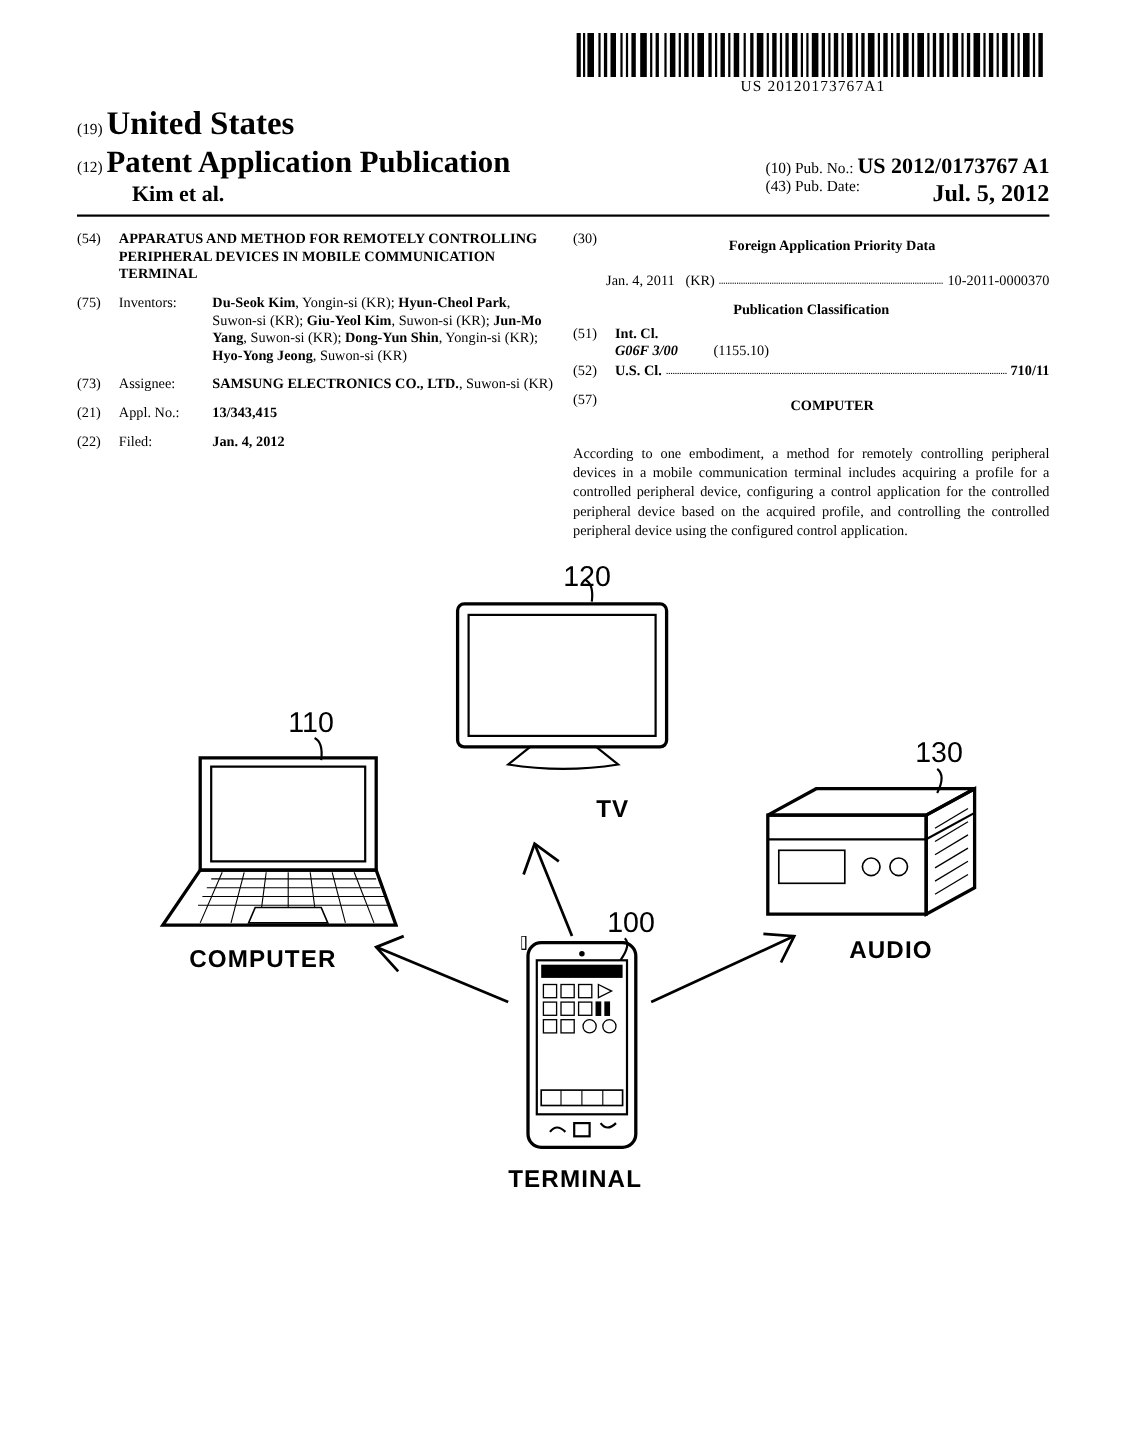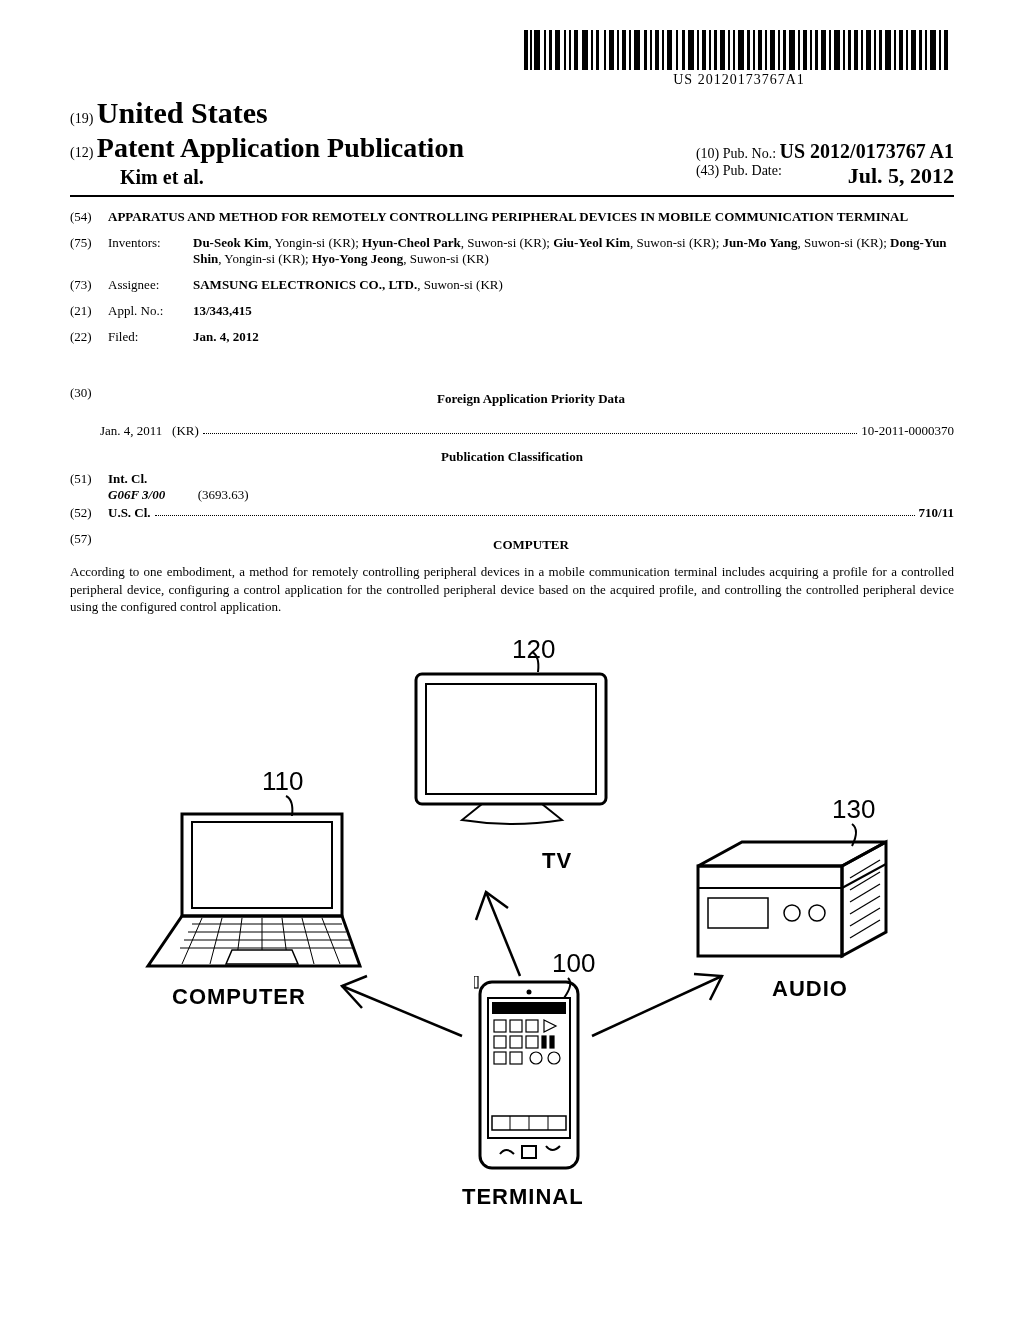--- a/index.html
+++ b/index.html
@@ -43,40 +43,39 @@
   .mh-line2 .big { font-size: 28px; font-weight: bold; }
   .mh-author { font-size: 20px; font-weight: bold; margin-top: 2px; margin-left: 50px;}
   .masthead-right { text-align: left; }
   .mh-pubno { font-size: 14px; }
   .mh-pubno .big { font-size: 20px; font-weight: bold; }
   .mh-pubdate { font-size: 14px; display:flex; justify-content:space-between;}
   .mh-pubdate .big { font-size: 22px; font-weight: bold; }
   hr.heavy { border: none; border-top: 2px solid #000; margin: 6px 0 12px 0;}
   .biblio {
     display: flex;
-    gap: 30px;
+    gap: 18px;
     font-size: 13px;
-    flex-direction: column;
   }
   .col { flex:1; }
   .row { display:flex; margin-bottom: 10px;}
   .code { width: 38px; flex-shrink:0;}
   .label { width: 85px; flex-shrink:0;}
   .val { flex:1; }
   .title-val { font-weight: bold; text-transform: uppercase; }
   .bold { font-weight:bold;}
   .section-head { font-weight:bold; text-align:center; margin: 6px 0;}
   .dotted { display:flex; }
   .dotted .fill {
     flex:1;
     border-bottom: 1px dotted #000;
     margin: 0 4px 3px 4px;
     height: 10px;
   }
-  .abstract { text-align: justify; font-size: 13px; margin-top:4px; line-height:1.35;}
+  .abstract { text-align: justify; font-size: 13px; margin-top:20px; line-height:1.35;}
 
   
   .figure {
     position: relative;
     margin: 60px auto 0 auto;
     width: 760px;
     height: 560px;
   }
   .fig-label {
     position:absolute;
@@ -277,21 +276,21 @@
       </div>
 
       <div class="section-head">Publication Classification</div>
 
       <div class="row" style="margin-bottom:2px;">
         <div class="code">(51)</div>
         <div class="val">
           <span class="bold">Int. Cl.</span><br>
           <span class="bold" style="font-style:italic;">G06F 3/00</span>
           &nbsp;&nbsp;&nbsp;&nbsp;&nbsp;&nbsp;&nbsp;&nbsp;
-          <span>(3693.63)</span>
+          <span>(1155.10)</span>
         </div>
       </div>
 
       <div class="row dotted">
         <div class="code">(52)</div>
         <span class="bold">U.S. Cl.</span>
         <span class="fill"></span>
         <span class="bold">710/11</span>
       </div>
 

